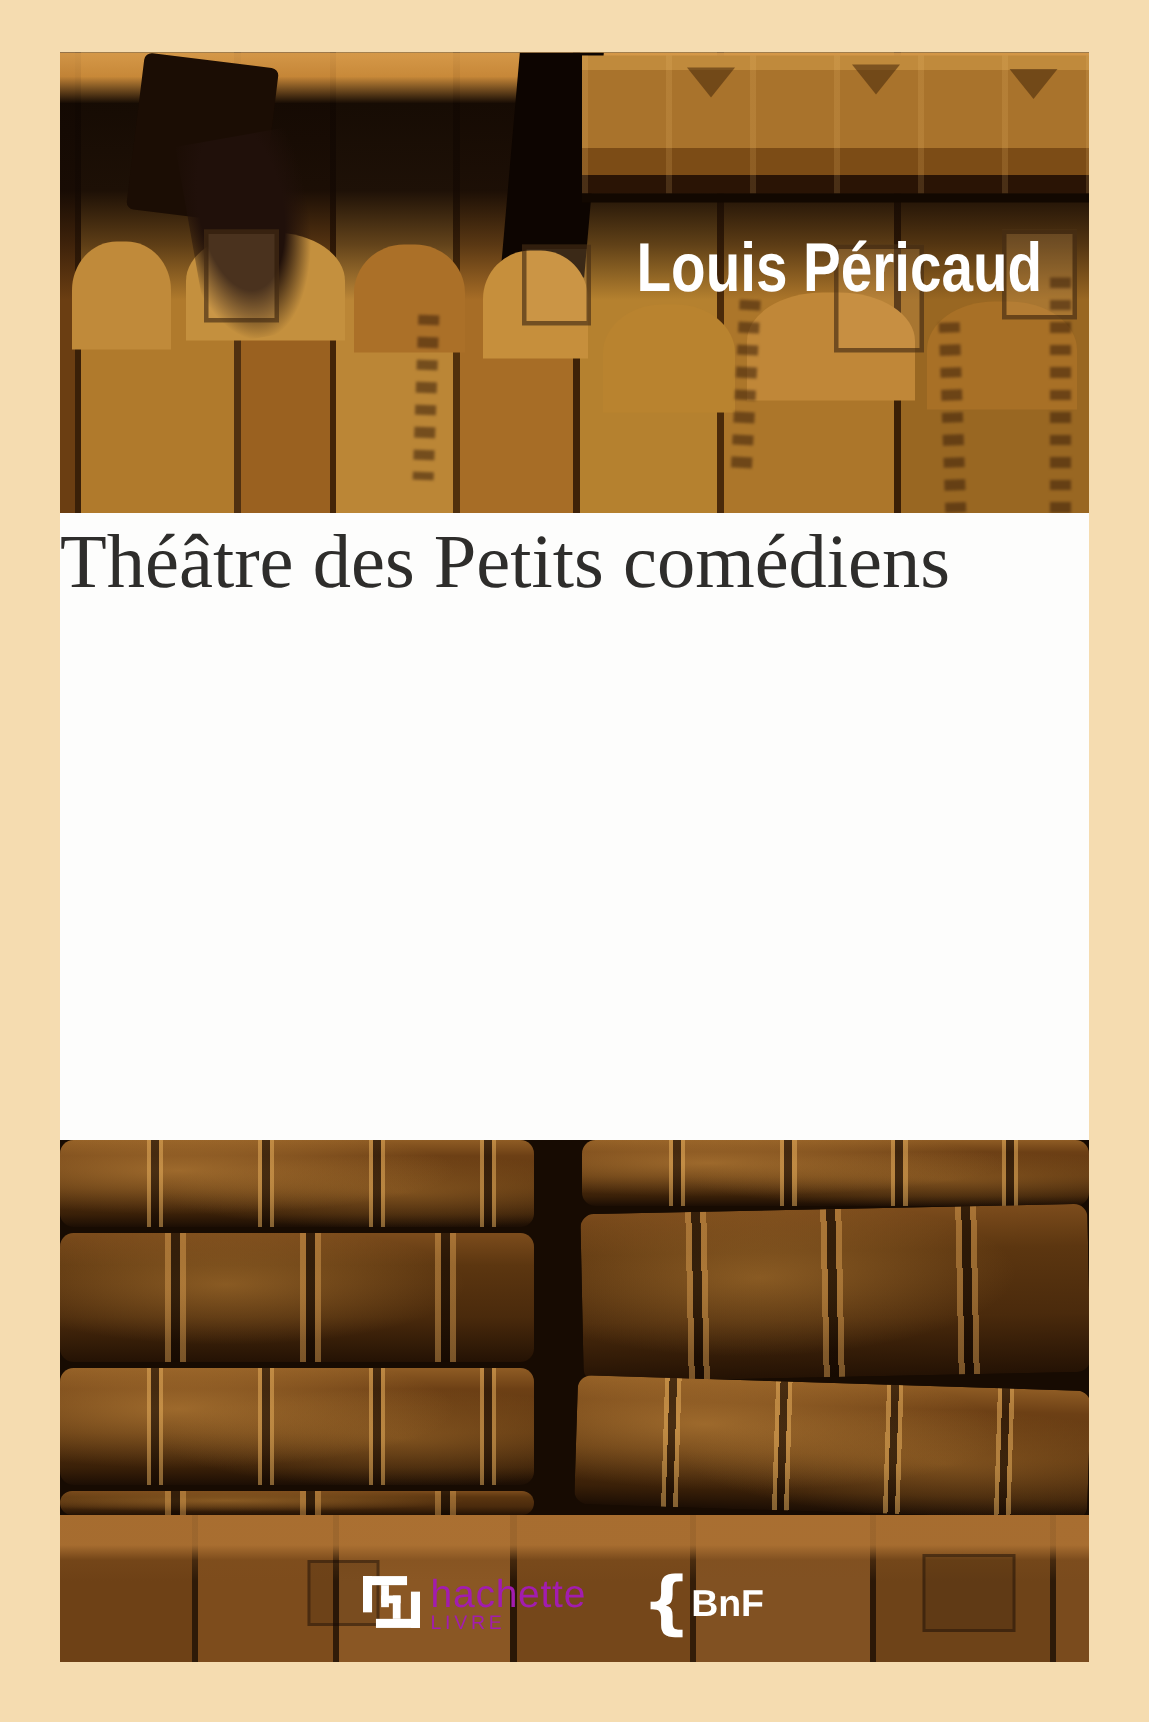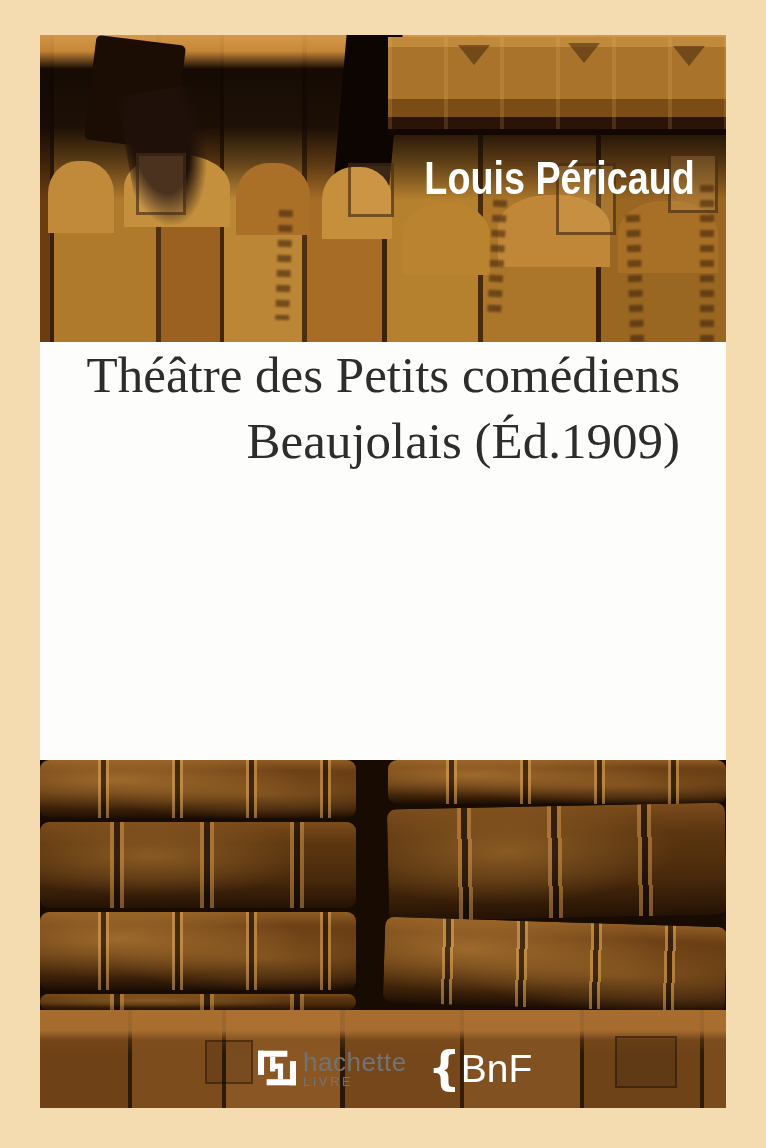--- a/index.html
+++ b/index.html
@@ -64,41 +64,41 @@
         #75471a 305px 420px, #331d09 420px 424px,
         #815122 424px 540px, #2c1807 540px 544px,
         #6e4318 544px 660px, #2e1a08 660px 664px,
         #7a4b1d 664px 686px);}
   .faint-label{position:absolute;border:2px solid rgba(20,10,4,.4);background:rgba(0,0,0,.12);}
 
   
   .title-band{position:absolute;left:40px;top:342px;width:686px;height:418px;background:#fdfdfc;}
   .book-title{
     position:absolute;right:52px;top:356px;width:640px;
-    text-align:right;color:#2e2d2b;
+    color:#2e2d2b;
     font-family:"Liberation Serif",serif;font-size:51px;line-height:66px;font-weight:400;
   }
   .title-line{display:block;white-space:nowrap;}
 
   
   .author{
     position:absolute;right:71px;top:152px;color:#ffffff;
     font-size:46px;line-height:52px;font-weight:bold;white-space:nowrap;
     transform:scaleX(.82);transform-origin:100% 50%;
     font-family:"Liberation Sans",sans-serif;
   }
 
   
-  .hachette-logo{position:absolute;left:258px;top:1050px;display:flex;color:#737373;}
+  .hachette-logo{position:absolute;left:242px;top:1050px;display:flex;color:#a21caf;}
   .hachette-text{margin-left:7px;display:flex;flex-direction:column;}
   .hachette-name{font-size:26px;line-height:24px;letter-spacing:.5px;}
   .hachette-sub{font-size:13px;line-height:13px;letter-spacing:2.5px;margin-top:1px;}
   .bnf-logo{position:absolute;left:428px;top:1048px;display:flex;align-items:flex-start;color:#fff;}
   .bnf-brace{font-family:"DejaVu Sans",sans-serif;font-size:46px;line-height:40px;font-weight:bold;}
-  .bnf-name{font-size:39px;line-height:42px;font-weight:normal;letter-spacing:0;}
+  .bnf-name{font-size:25px;line-height:42px;font-weight:bold;letter-spacing:0;}
 </style>
 </head>
 <body>
 
 <div class="cover">
 
   <div class="photo">
 
     <div class="photo-top">
       <div class="dark-gap"></div>
@@ -144,21 +144,20 @@
       <div class="row-upright">
         <div class="faint-label" style="left:575px;top:26px;width:58px;height:48px;"></div>
         <div class="faint-label" style="left:165px;top:30px;width:44px;height:40px;"></div>
       </div>
     </div>
   </div>
 
   <div class="title-band">
     <h1 class="book-title" style="margin:0;position:static;font-weight:400;">
       <span class="title-line">Théâtre des Petits comédiens</span>
-      <span class="title-line">Beaujolais (Éd.1909)</span>
     </h1>
   </div>
 
   <div class="author">Louis Péricaud</div>
 
   <div class="hachette-logo">
     <svg width="38" height="36" viewBox="0 0 44 40" aria-hidden="true">
       <g fill="#ffffff">
         <rect x="0" y="0" width="34" height="7"></rect>
         <rect x="0" y="0" width="7" height="28"></rect>

